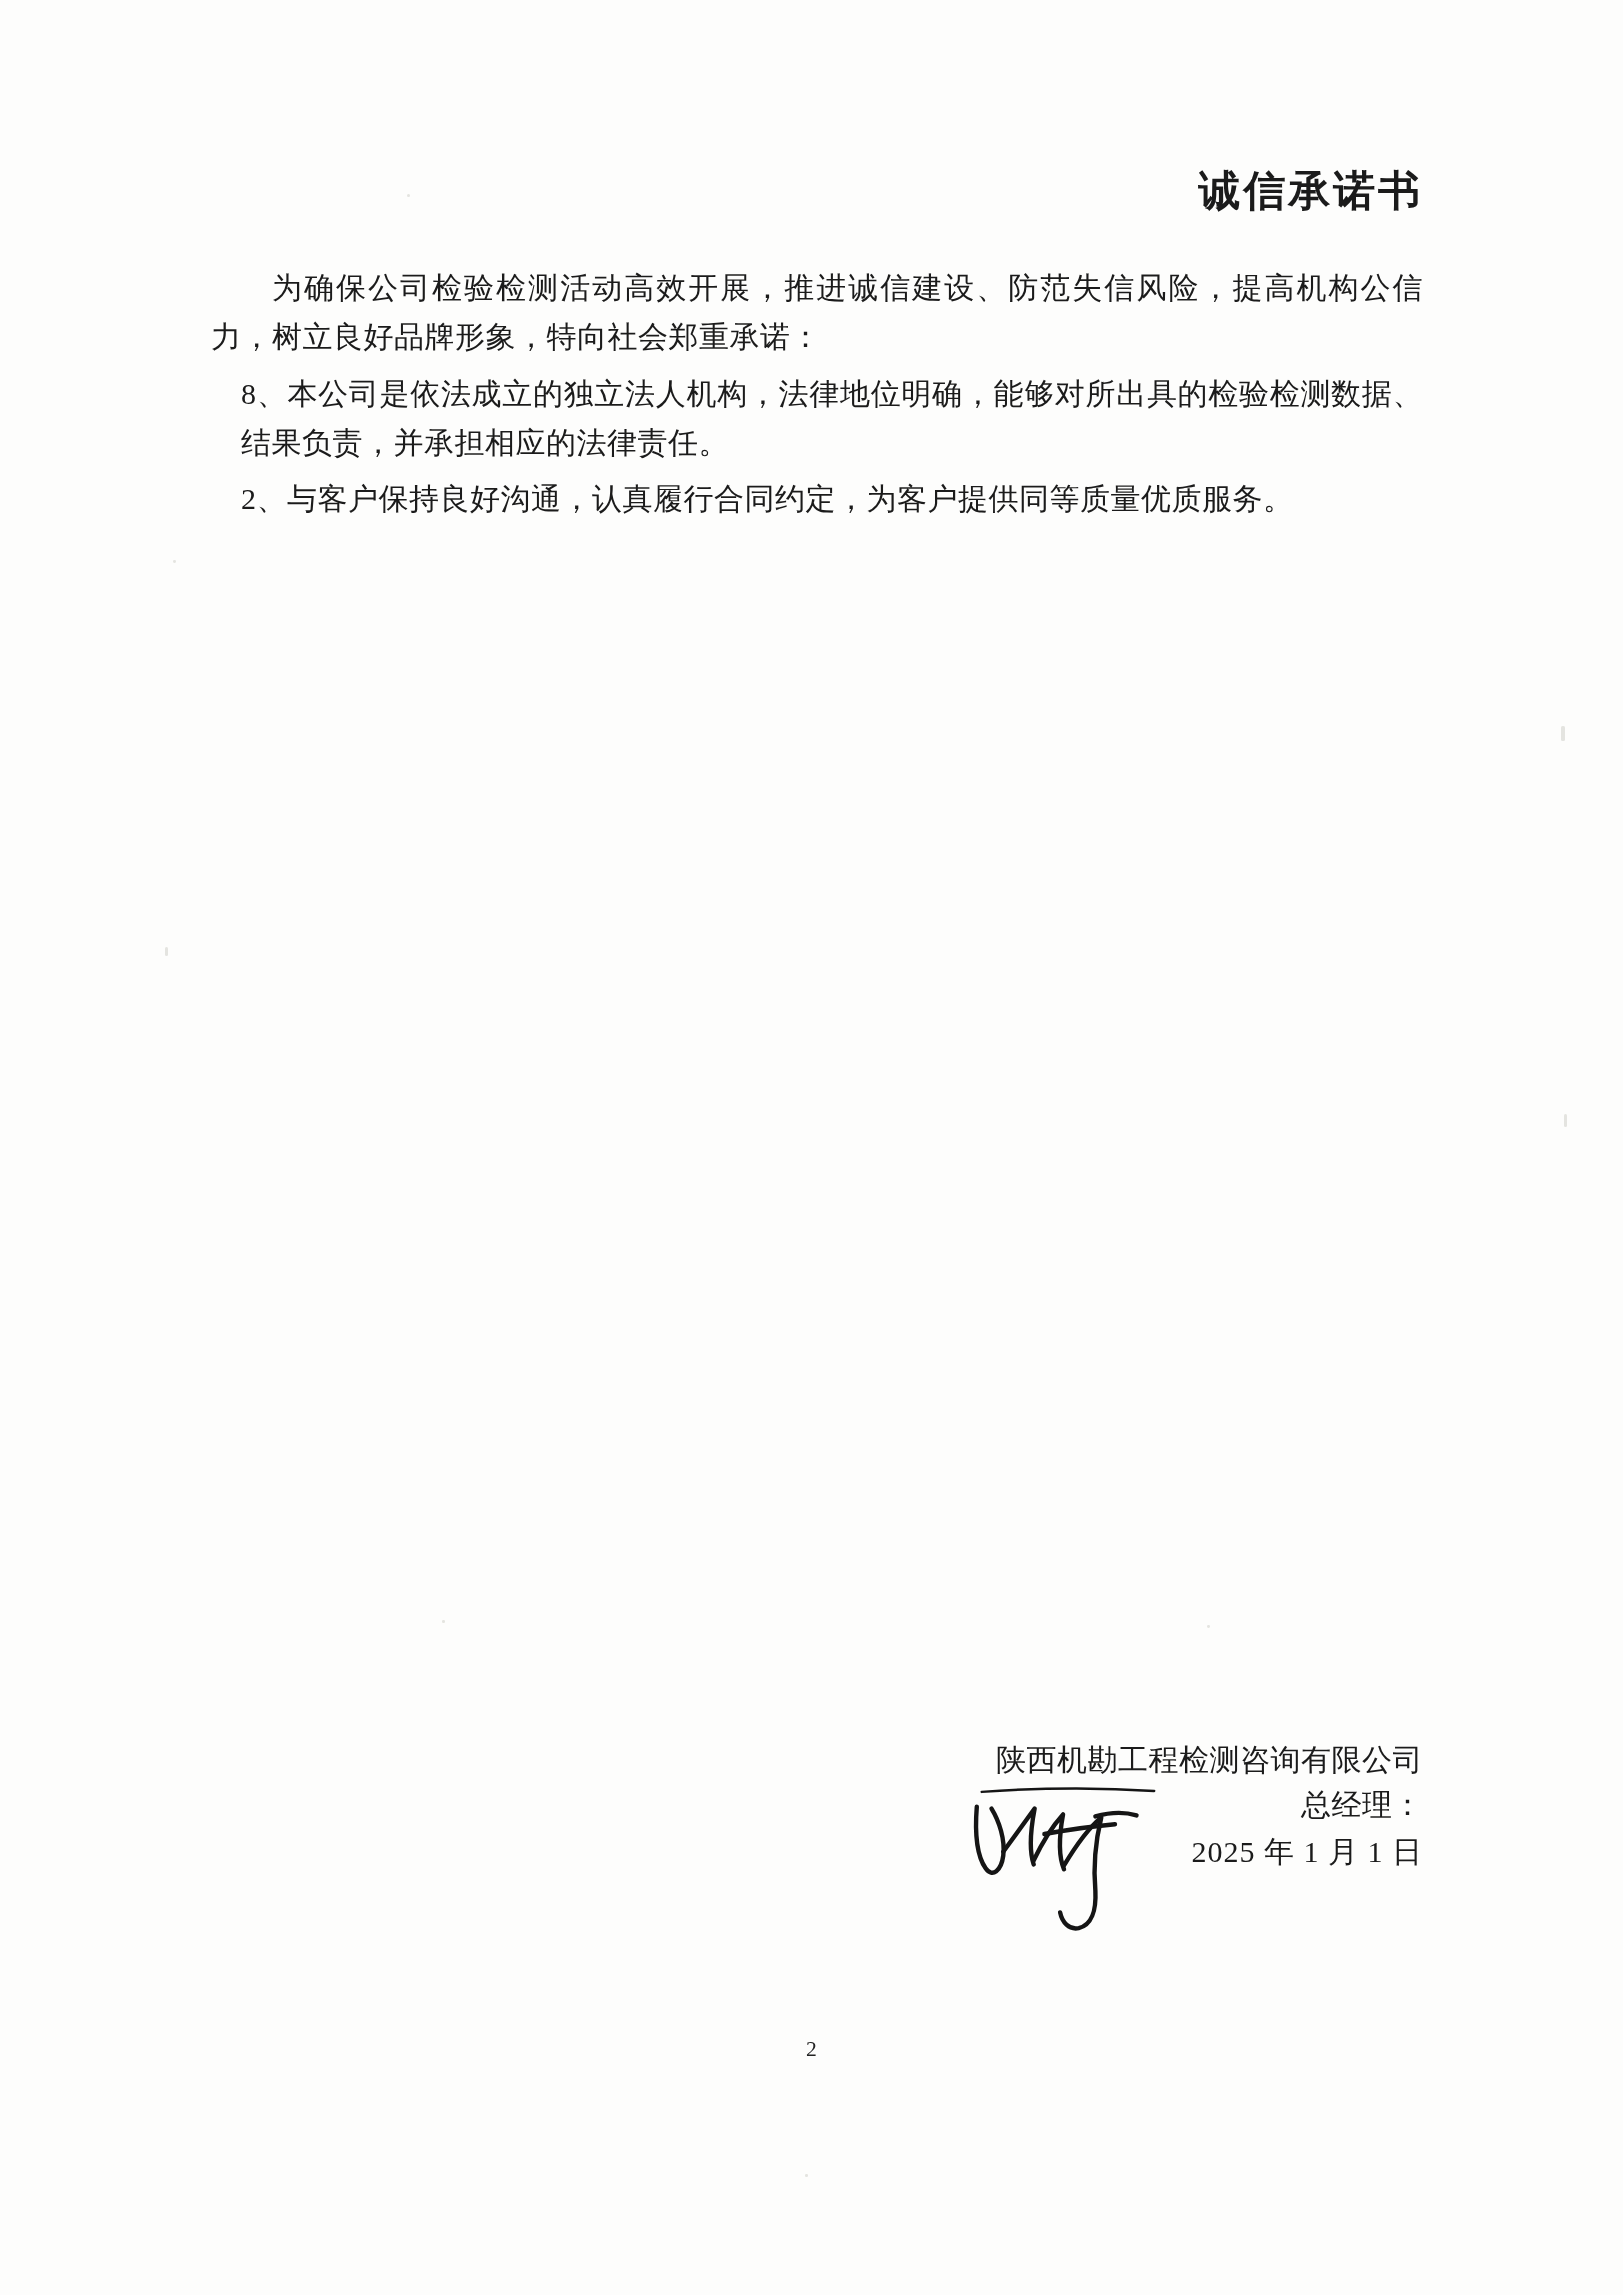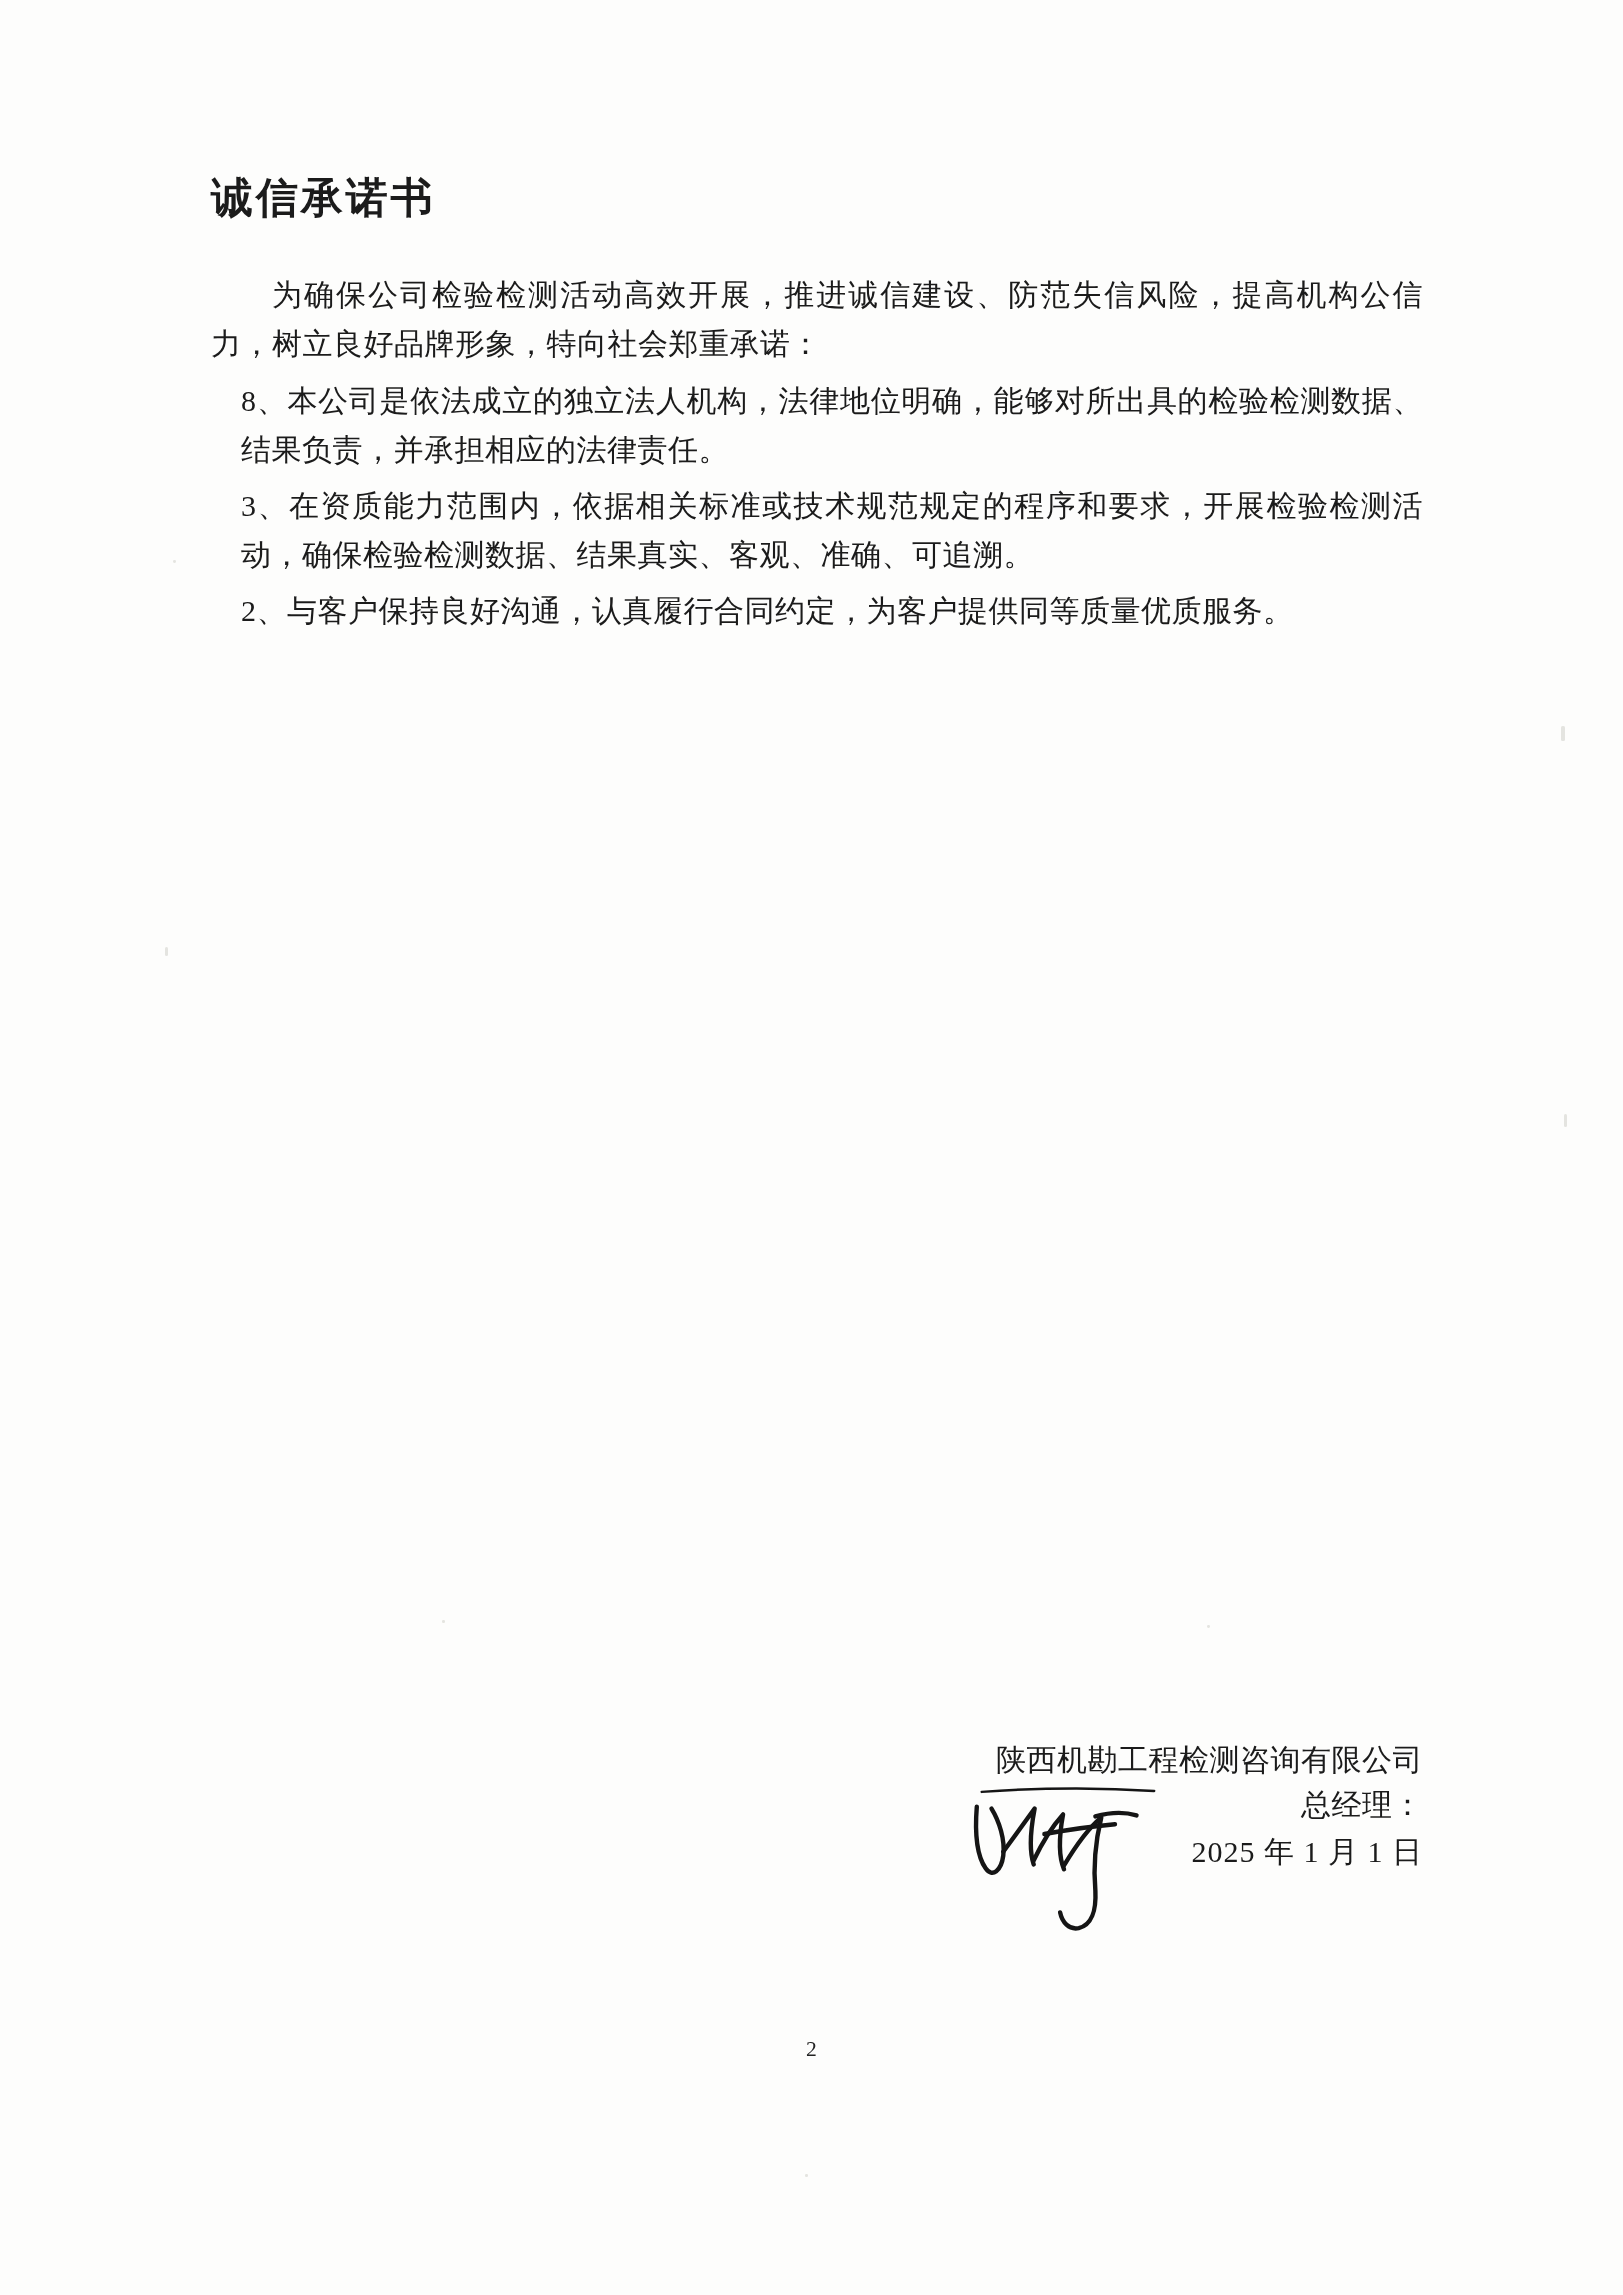--- a/index.html
+++ b/index.html
@@ -31,25 +31,25 @@
   }
 
   .content {
     position: absolute;
     left: 211px;
     top: 162px;
     width: 1212px;
   }
 
   .doc-title {
-    text-align: left;
+    text-align: right;
     font-size: 42px;
     font-weight: bold;
     letter-spacing: 2.9px;
-    margin: 8px 0 45px 0;
+    margin: 1px 0 45px 0;
     font-family: Liberation Mono, monospace;
   }
 
   .para {
     font-size: 30px;
     line-height: 1.62;
     margin: 0 0 8.8px 0;
     text-align: justify;
     text-justify: inter-ideograph;
     letter-spacing: 0.5px;
@@ -131,21 +131,20 @@
   <div class="speck" style="left:442px;top:1620px;width:2.5px;height:2.5px;"></div>
   <div class="speck" style="left:805px;top:2174px;width:2.5px;height:2.5px;"></div>
 
   <div class="content">
 
     <h1 class="doc-title">诚信承诺书</h1>
 
     <p class="para indent">为确保公司检验检测活动高效开展，推进诚信建设、防范失信风险，提高机构公信力，树立良好品牌形象，特向社会郑重承诺：</p>
 
     <p class="list-item">8、本公司是依法成立的独立法人机构，法律地位明确，能够对所出具的检验检测数据、结果负责，并承担相应的法律责任。</p>
-    <p class="list-item">3、在资质能力范围内，依据相关标准或技术规范规定的程序和要求，开展检验检测活动，确保检验检测数据、结果真实、客观、准确、可追溯。</p>
     <p class="list-item">2、与客户保持良好沟通，认真履行合同约定，为客户提供同等质量优质服务。</p>
 
   </div>
 
   <div class="signature-block">
     <div class="sig-company">陕西机勘工程检测咨询有限公司</div>
     <div class="sig-row">总经理：</div>
     <div class="sig-date">2025 年 1 月 1 日</div>
   </div>
 

